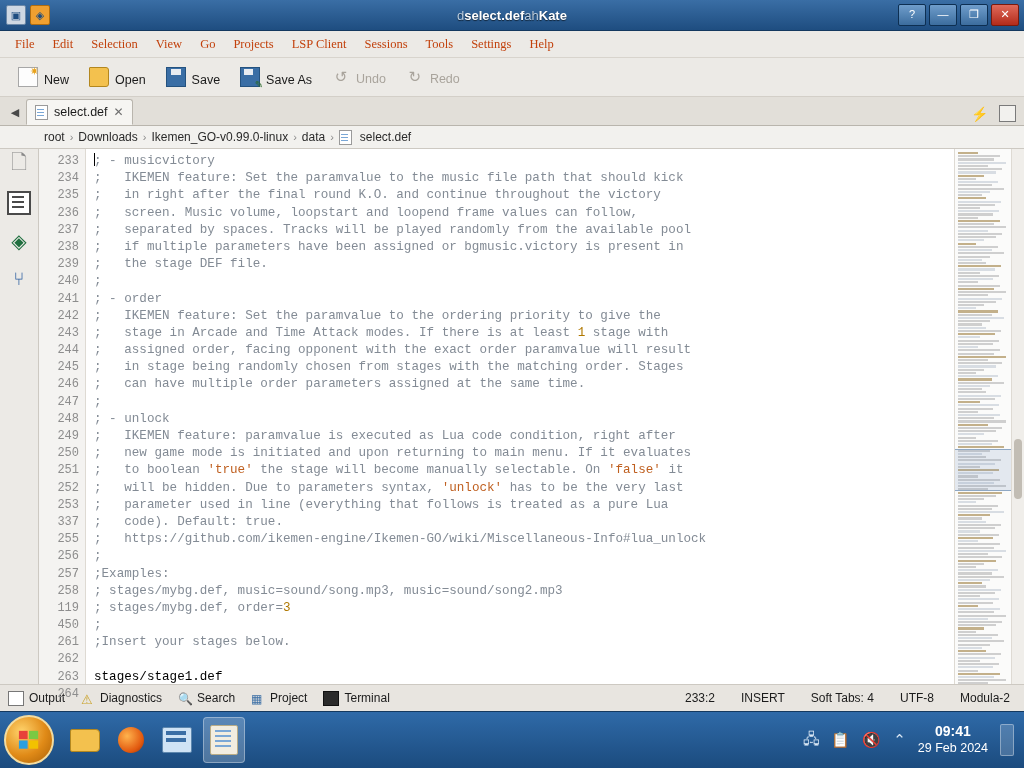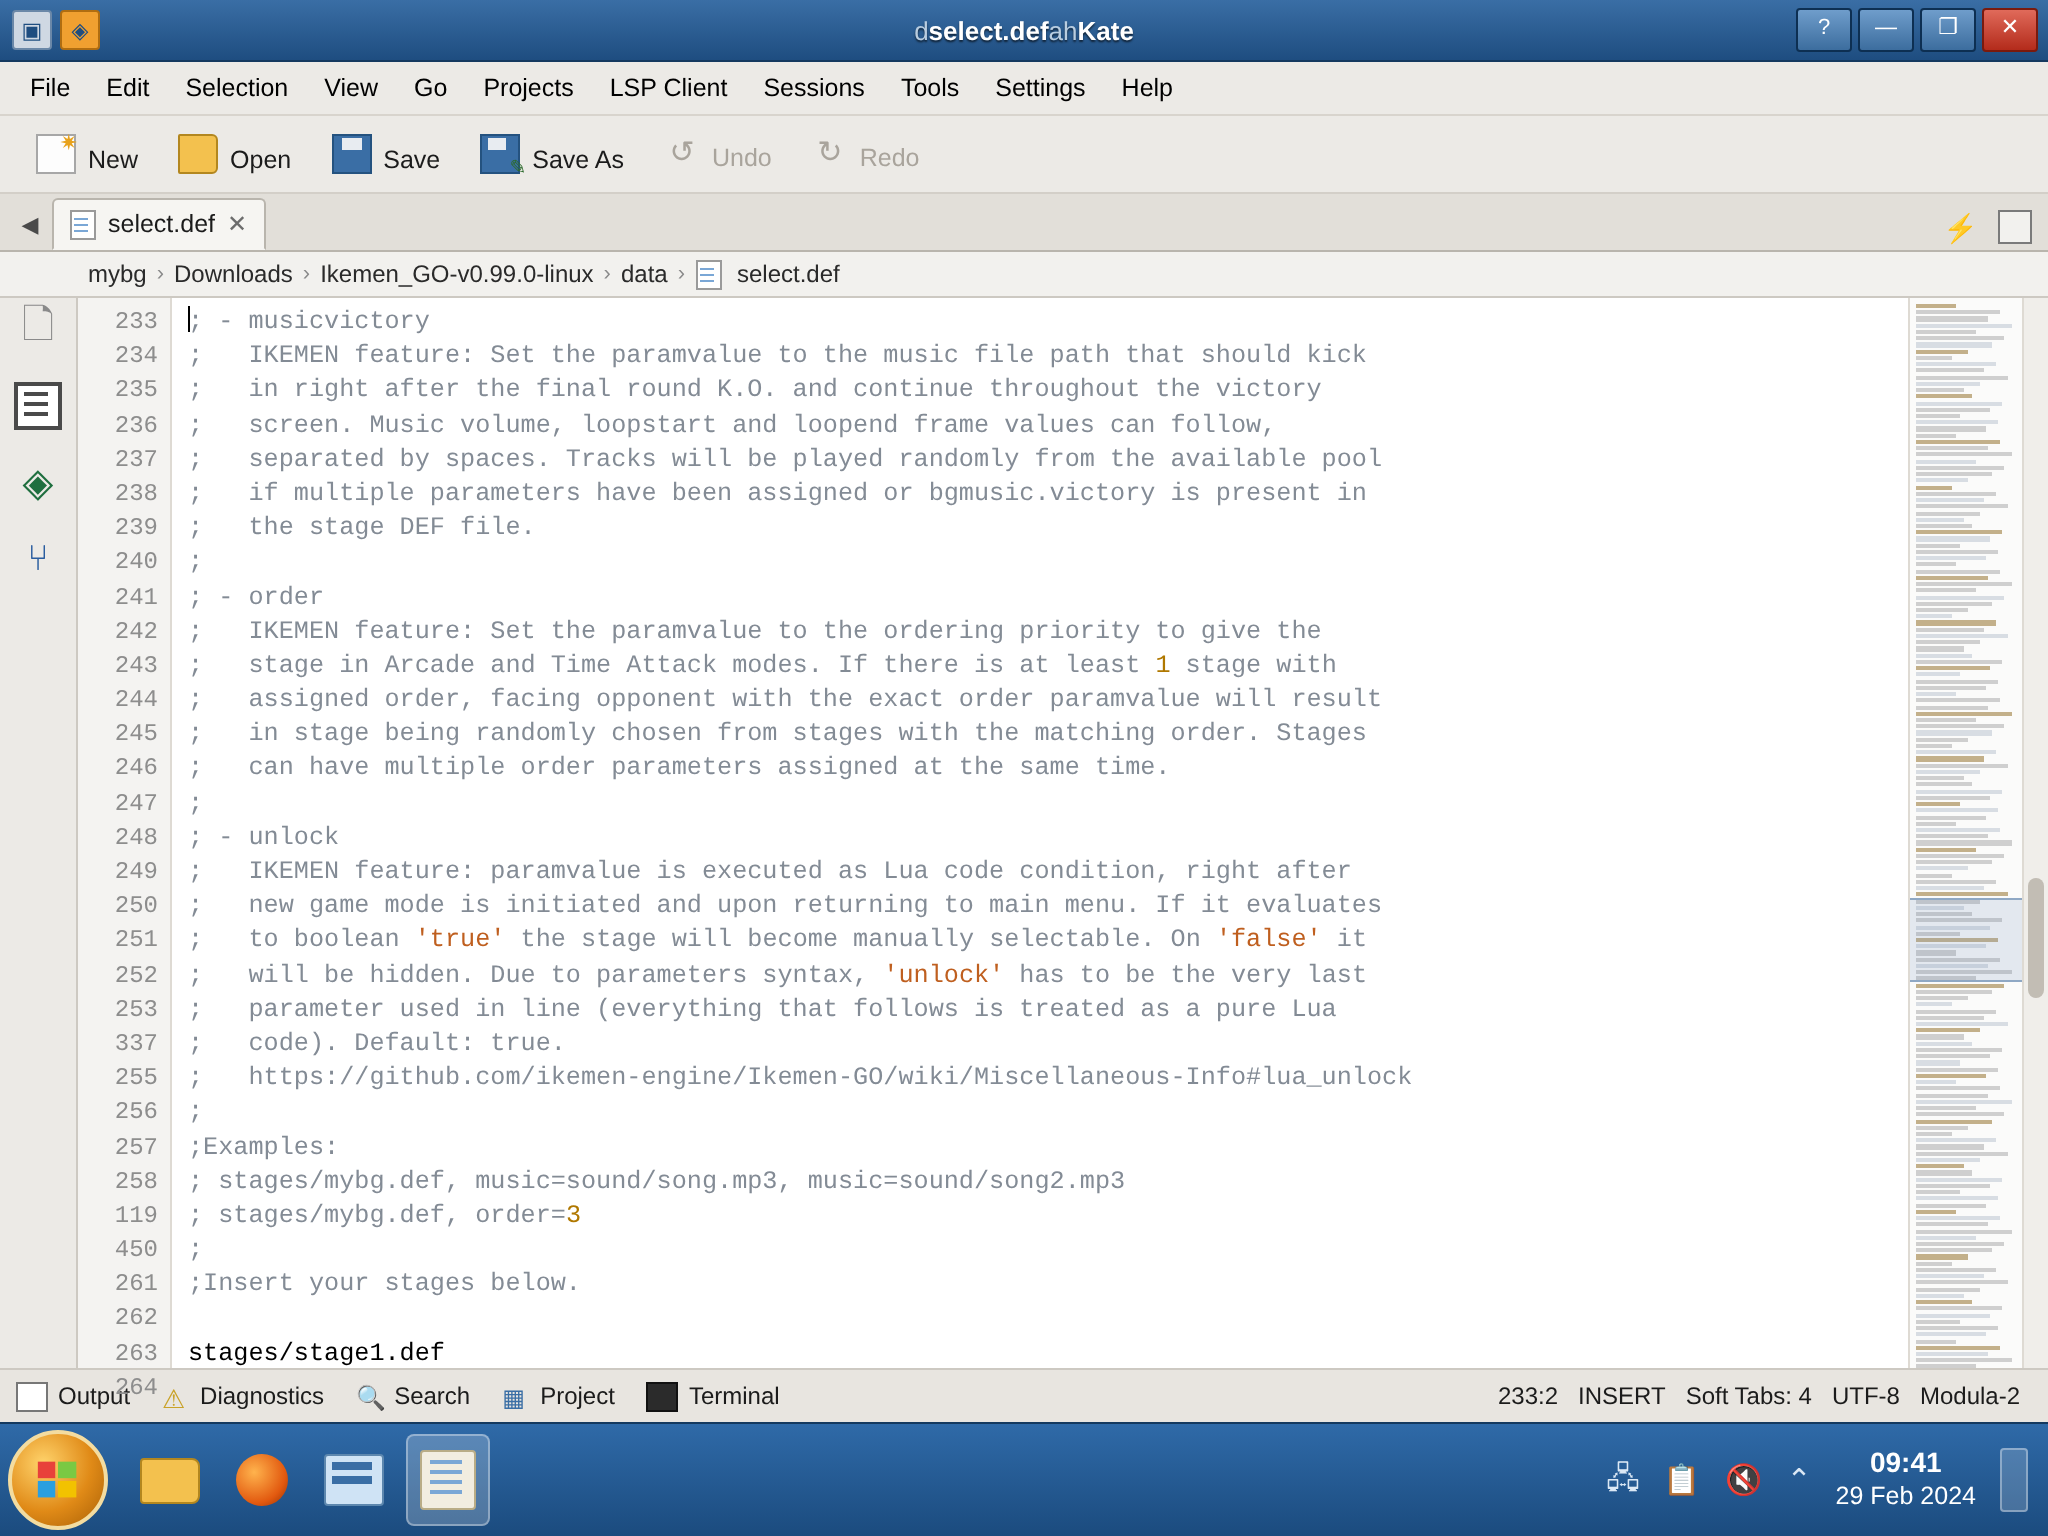--- a/index.html
+++ b/index.html
@@ -66,22 +66,23 @@
   .menubar {
     height: 26px;
     background: #eceae6;
     display: flex; align-items: center;
     padding-left: 6px;
     border-bottom: 1px solid #d8d4cd;
   }
   .menubar .mi {
     padding: 4px 9px;
     font-size: 12.5px;
-    color: #000000;
+    color: #c2410c;
     border-radius: 3px;
+    font-family: Liberation Serif, serif;
   }
 
   
   .toolbar {
     height: 38px;
     background: #eceae6;
     display: flex; align-items: center;
     padding-left: 10px; gap: 4px;
     border-bottom: 1px solid #d3cfc8;
   }
@@ -258,21 +259,21 @@
   
   .statusbar {
     height: 26px;
     background: #e8e5e0;
     border-top: 1px solid #cdc9c2;
     display: flex; align-items: center;
     font-size: 12px; color: #1b1b1b;
     padding: 0 8px; gap: 16px;
   }
   .sb-item { display:flex; align-items:center; gap:5px; }
-  .sb-right { margin-left:auto; display:flex; gap: 10px; padding-right: 6px;}
+  .sb-right { margin-left:auto; display:flex; gap: 26px; padding-right: 6px;}
   .sb-ic { width: 14px; height: 13px; display:inline-block; border:1px solid #777; background:#fff; }
   .sb-ic.warn { border:none; background:none; color:#c9a227; font-size:13px; }
   .sb-ic.search { border:none; background:none; color:#2a5d9f; font-size:12px; }
   .sb-ic.term { background:#2b2b2b; border-color:#111; }
   .sb-ic.proj { border:none; background:none; color:#3a6ea5; font-size:12px; }
 
   
   .taskbar {
     height: 56px;
     background: linear-gradient(#2f6aa8, #1b4b7e);
@@ -377,21 +378,21 @@
       <span>select.def</span>
       <span class="x">✕</span>
     </div>
     <div class="tabbar-right">
       <span class="bolt">⚡</span>
       <span class="sq"></span>
     </div>
   </div>
 
   <div class="breadcrumb">
-    <span>mybg</span>
+    <span>root</span>
     <span class="sep">›</span>
     <span>Downloads</span>
     <span class="sep">›</span>
     <span>Ikemen_GO-v0.99.0-linux</span>
     <span class="sep">›</span>
     <span>data</span>
     <span class="sep">›</span>
     <span class="fic"></span>
       <span>select.def</span>
   </div>

